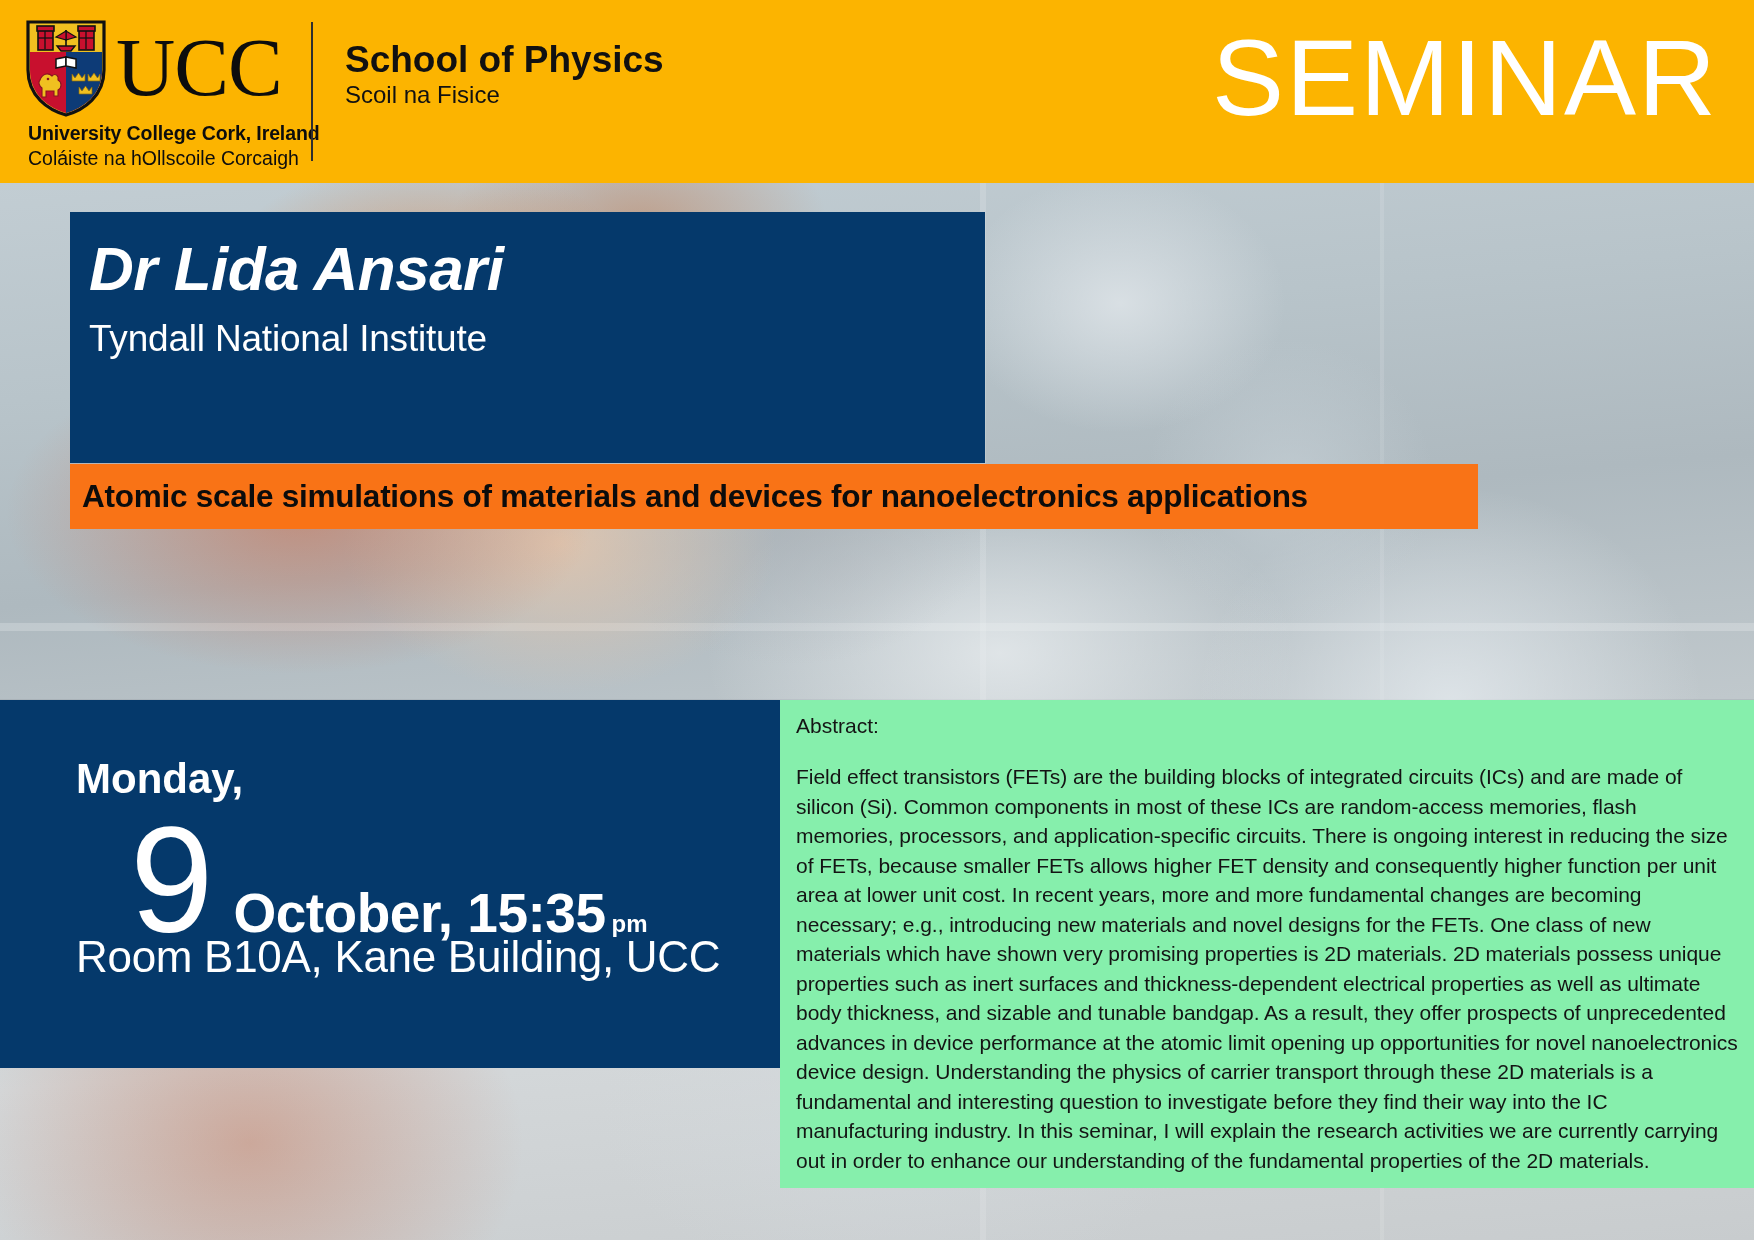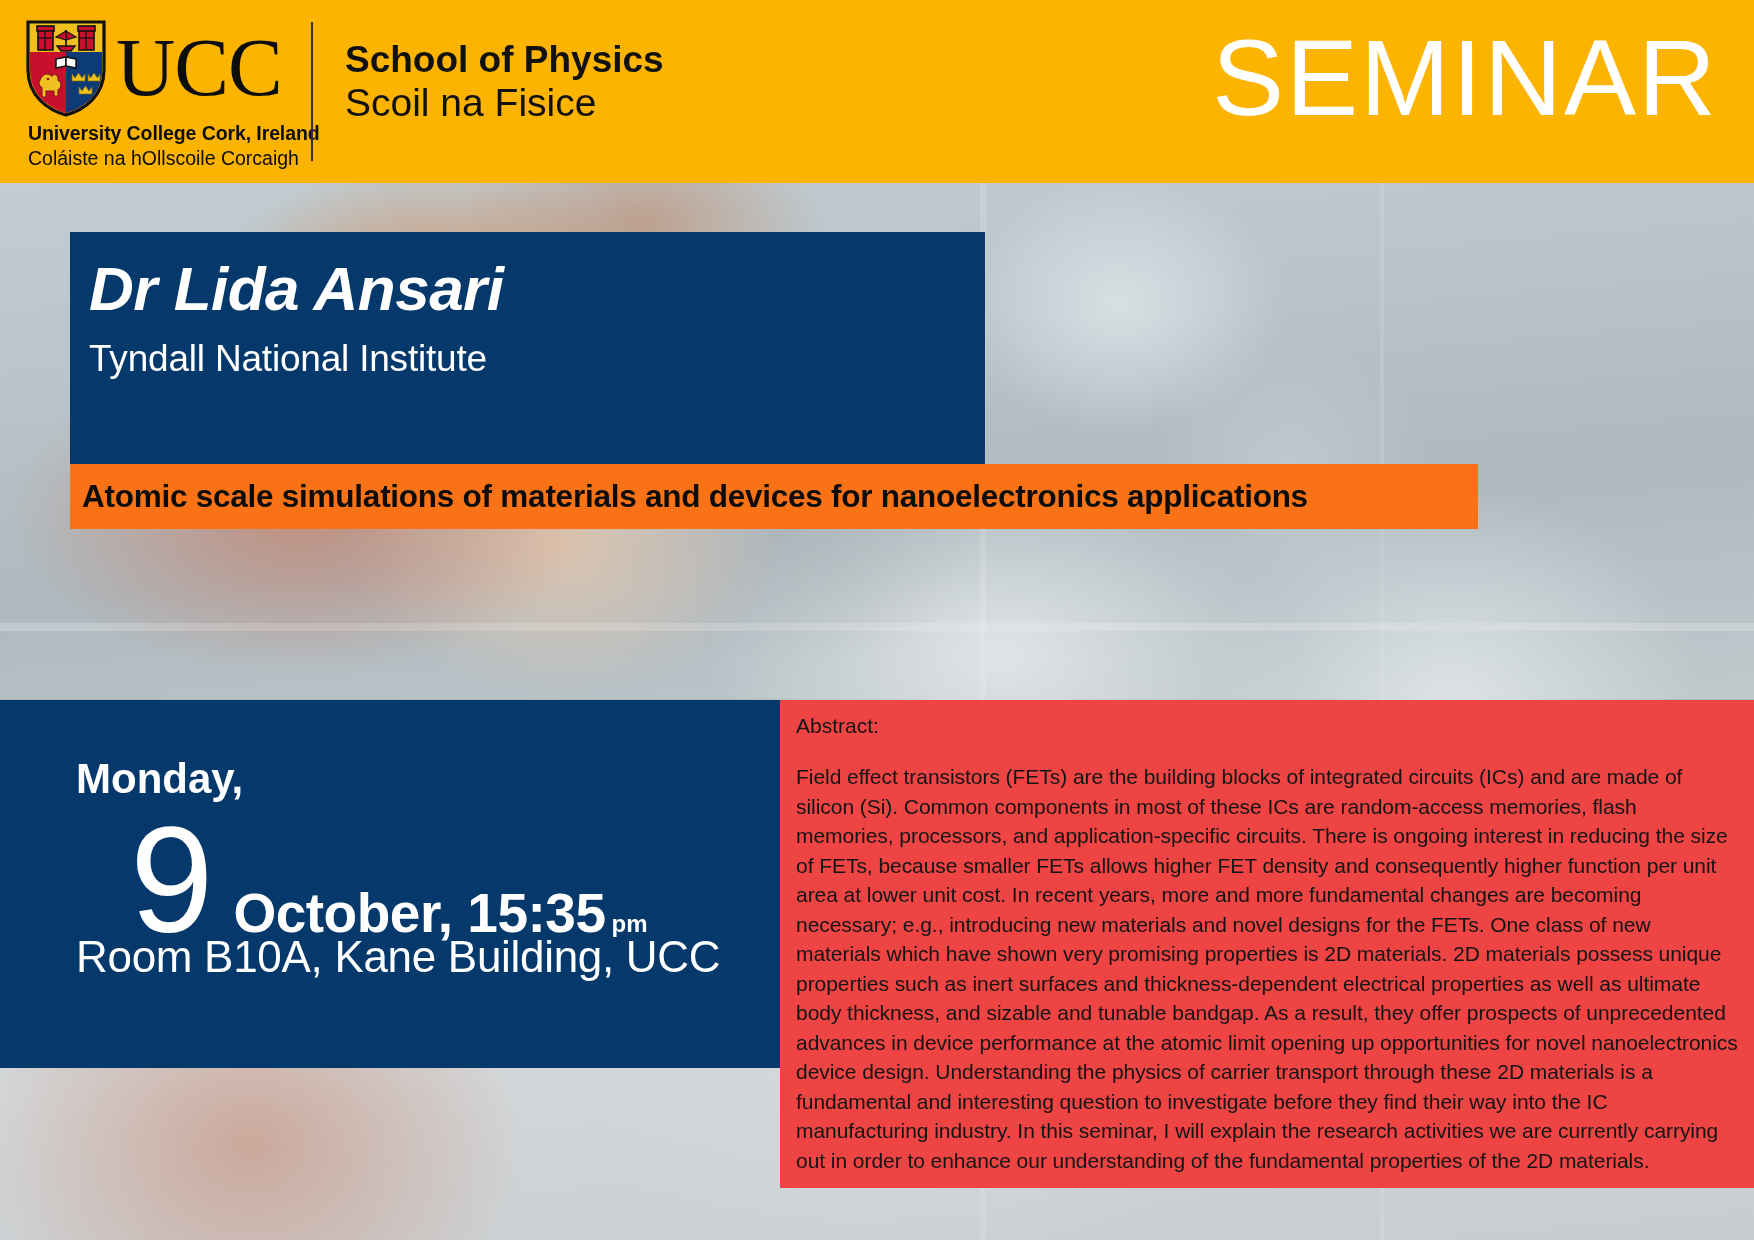--- a/index.html
+++ b/index.html
@@ -118,21 +118,21 @@
     top: 40px;
   }
   .school .s1 {
     font-size: 37px;
     font-weight: bold;
     color: #111111;
     line-height: 1.08;
     white-space: nowrap;
   }
   .school .s2 {
-    font-size: 39px;
+    font-size: 24px;
     font-weight: 400;
     color: #111111;
     line-height: 1.1;
     margin-top: 2px;
     white-space: nowrap;
   }
   .seminar {
     position: absolute;
     right: 36px;
     top: 14px;
@@ -141,21 +141,21 @@
     color: #ffffff;
     letter-spacing: 2px;
     line-height: 1.18;
     white-space: nowrap;
   }
 
   
   .speaker-block {
     position: absolute;
     left: 70px;
-    top: 232px;
+    top: 212px;
     width: 915px;
     height: 251px;
     background: #05396b;
     box-sizing: border-box;
     padding: 26px 0 0 19px;
   }
   .speaker-name {
     font-size: 62px;
     font-weight: bold;
     font-style: italic;
@@ -249,21 +249,21 @@
     white-space: nowrap;
   }
 
   
   .abstract-panel {
     position: absolute;
     left: 780px;
     top: 700px;
     width: 974px;
     height: 488px;
-    background: #ef4444;
+    background: #86efac;
     box-sizing: border-box;
     padding: 11px 16px 0 16px;
   }
   .abstract-label {
     font-size: 21px;
     font-weight: 400;
     color: #141414;
     line-height: 1.45;
   }
   .abstract-body {

